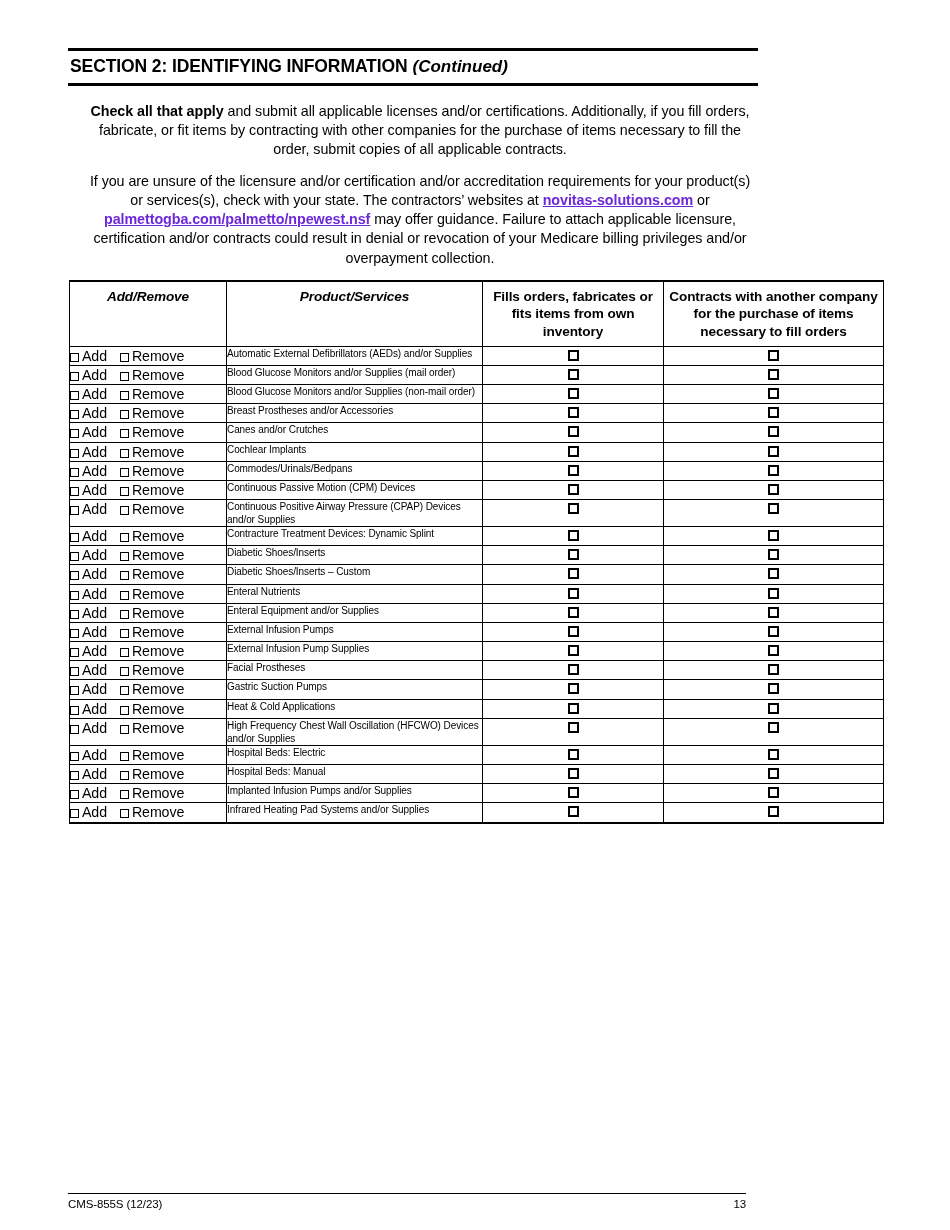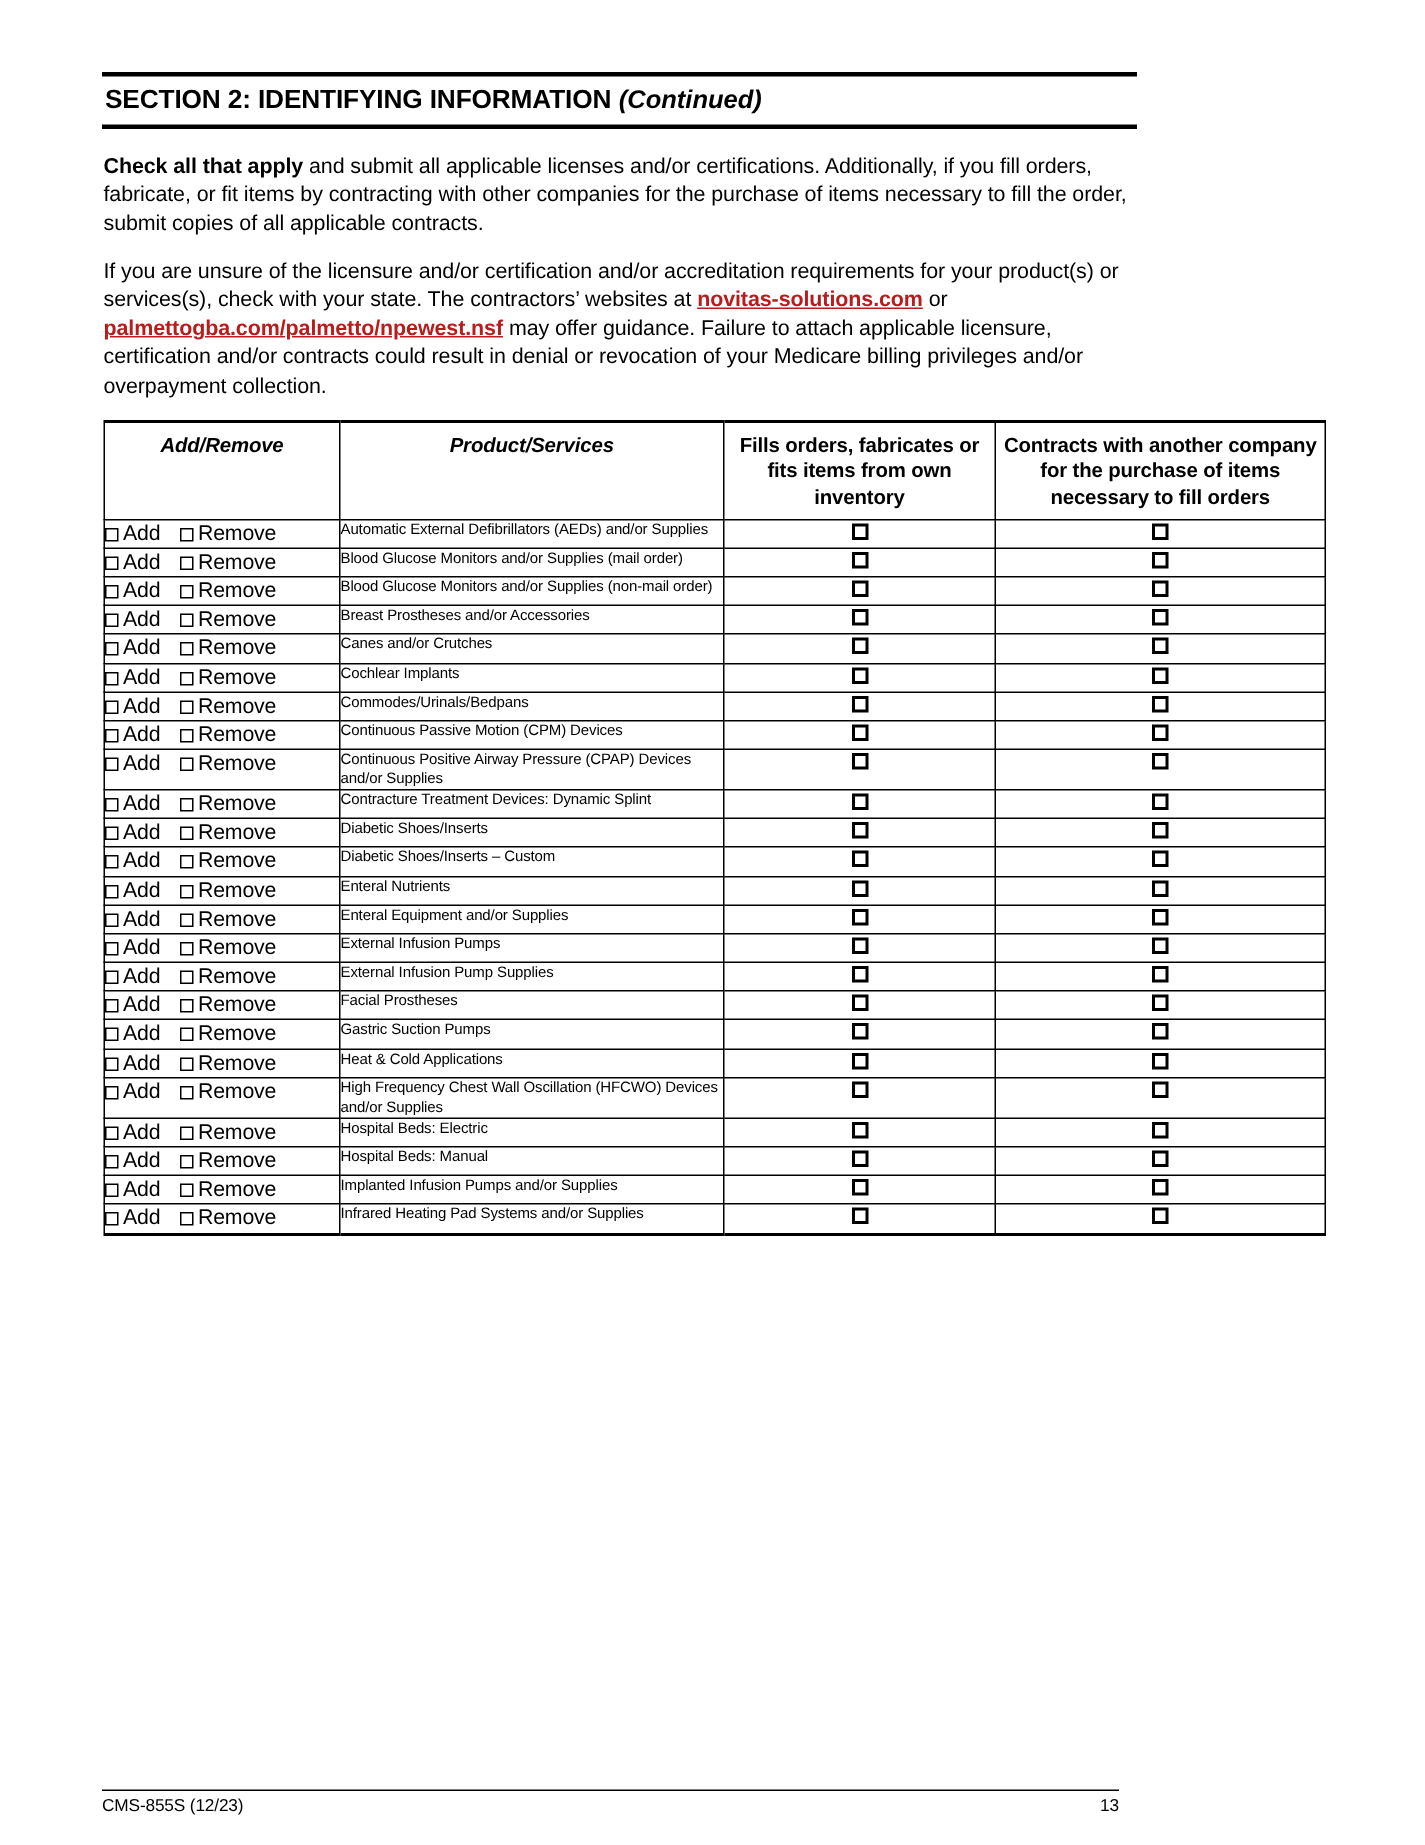--- a/index.html
+++ b/index.html
@@ -47,27 +47,27 @@
   
   .item-heading {
     font-size: 14.5px;
     font-weight: bold;
     margin: 0 0 5px 1px;
     letter-spacing: -0.05px;
   }
   .para {
     font-size: 14.3px;
     line-height: 1.335;
-    margin: 0 0 13px 1px;
-    text-align: left;
+    margin: 0 0 13px 14px;
+    text-align: center;
     letter-spacing: -0.06px;
   }
   .para:last-of-type { margin-bottom: 12px; }
   .b { font-weight: bold; }
-  .lnk { font-weight: bold; text-decoration: underline; color: #b91c1c; }
+  .lnk { font-weight: bold; text-decoration: underline; color: #6d28d9; }
 
   
   table.ps {
     border-collapse: collapse;
     width: 814px;
     table-layout: fixed;
     margin-left: 1px;
   }
   table.ps td, table.ps th {
     border: 1px solid #000;

